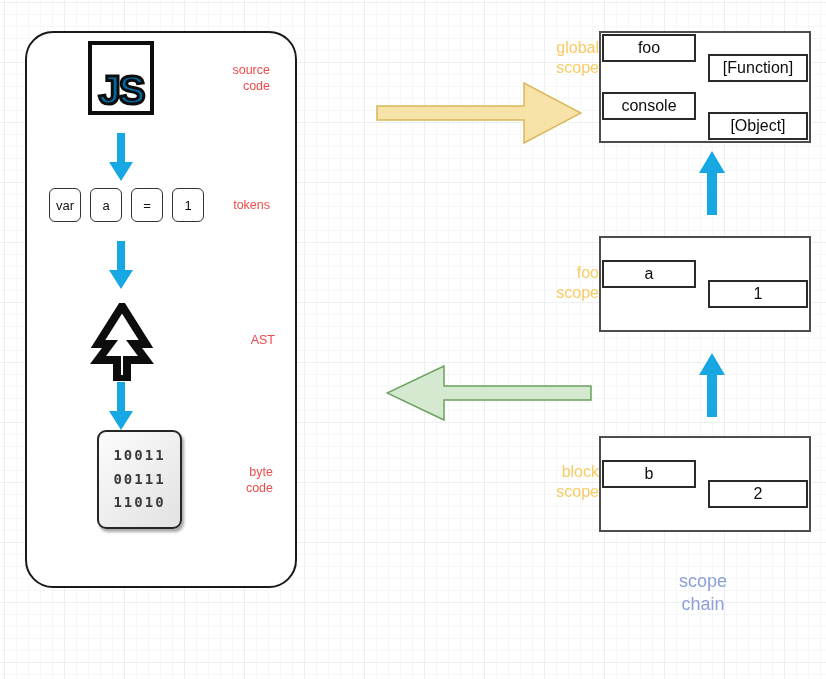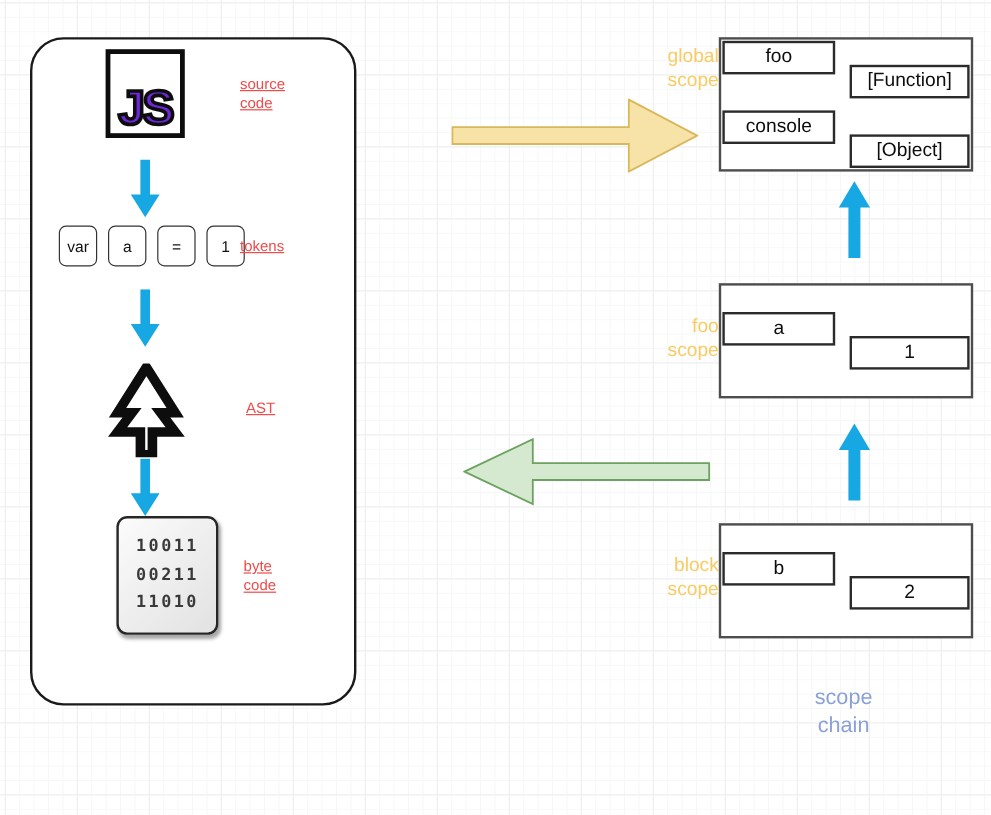--- a/index.html
+++ b/index.html
@@ -53,21 +53,21 @@
     box-sizing: border-box;
     display: flex;
     align-items: flex-end;
     justify-content: center;
   }
   .js-logo-text {
     font-family: "Liberation Sans", sans-serif;
     font-weight: bold;
     font-size: 40px;
     line-height: 0.95;
-    color: #6d28d9;
+    color: #0369a1;
     -webkit-text-stroke: 3px #0d0d0d;
     letter-spacing: -2px;
     padding-bottom: 2px;
     user-select: none;
   }
 
   
   .arrow-down {
     position: absolute;
     width: 30px;
@@ -137,24 +137,23 @@
     letter-spacing: 2px;
     color: #3a3a3a;
     line-height: 1.55;
   }
 
   
   .stage-label {
     position: absolute;
     font-size: 12.5px;
     color: #f04a4a;
-    text-align: left;
+    text-align: right;
     line-height: 1.25;
     width: 70px;
-    text-decoration: underline;
   }
 
   
   .caption-blue {
     position: absolute;
     font-size: 18px;
     color: #8ba0d8;
     text-align: center;
     line-height: 1.3;
   }
@@ -236,21 +235,21 @@
   <svg class="ast-tree" viewBox="0 0 72 78">
     <path d="M36 3 L60 41 L48 41 L60 57 L41 57 L41 76 L31 76 L31 57 L12 57 L24 41 L12 41 Z" fill="none" stroke="#0d0d0d" stroke-width="8" stroke-linejoin="miter"></path>
   </svg>
 
   <svg class="arrow-down" style="left:106px; top:382px;" viewBox="0 0 30 50">
     <path d="M11,0 L19,0 L19,29 L27,29 L15,48 L3,29 L11,29 Z" fill="#17a8e3"></path>
   </svg>
 
   <div class="bytecode-box">
     <div class="bytecode-line">10011</div>
-    <div class="bytecode-line">00211</div>
+    <div class="bytecode-line">00111</div>
     <div class="bytecode-line">11010</div>
   </div>
 
   <div class="stage-label" style="left:200px; top:63px;">
     <div>source</div>
     <div>code</div>
   </div>
   <div class="stage-label" style="left:200px; top:198px;">
     <div>tokens</div>
   </div>

